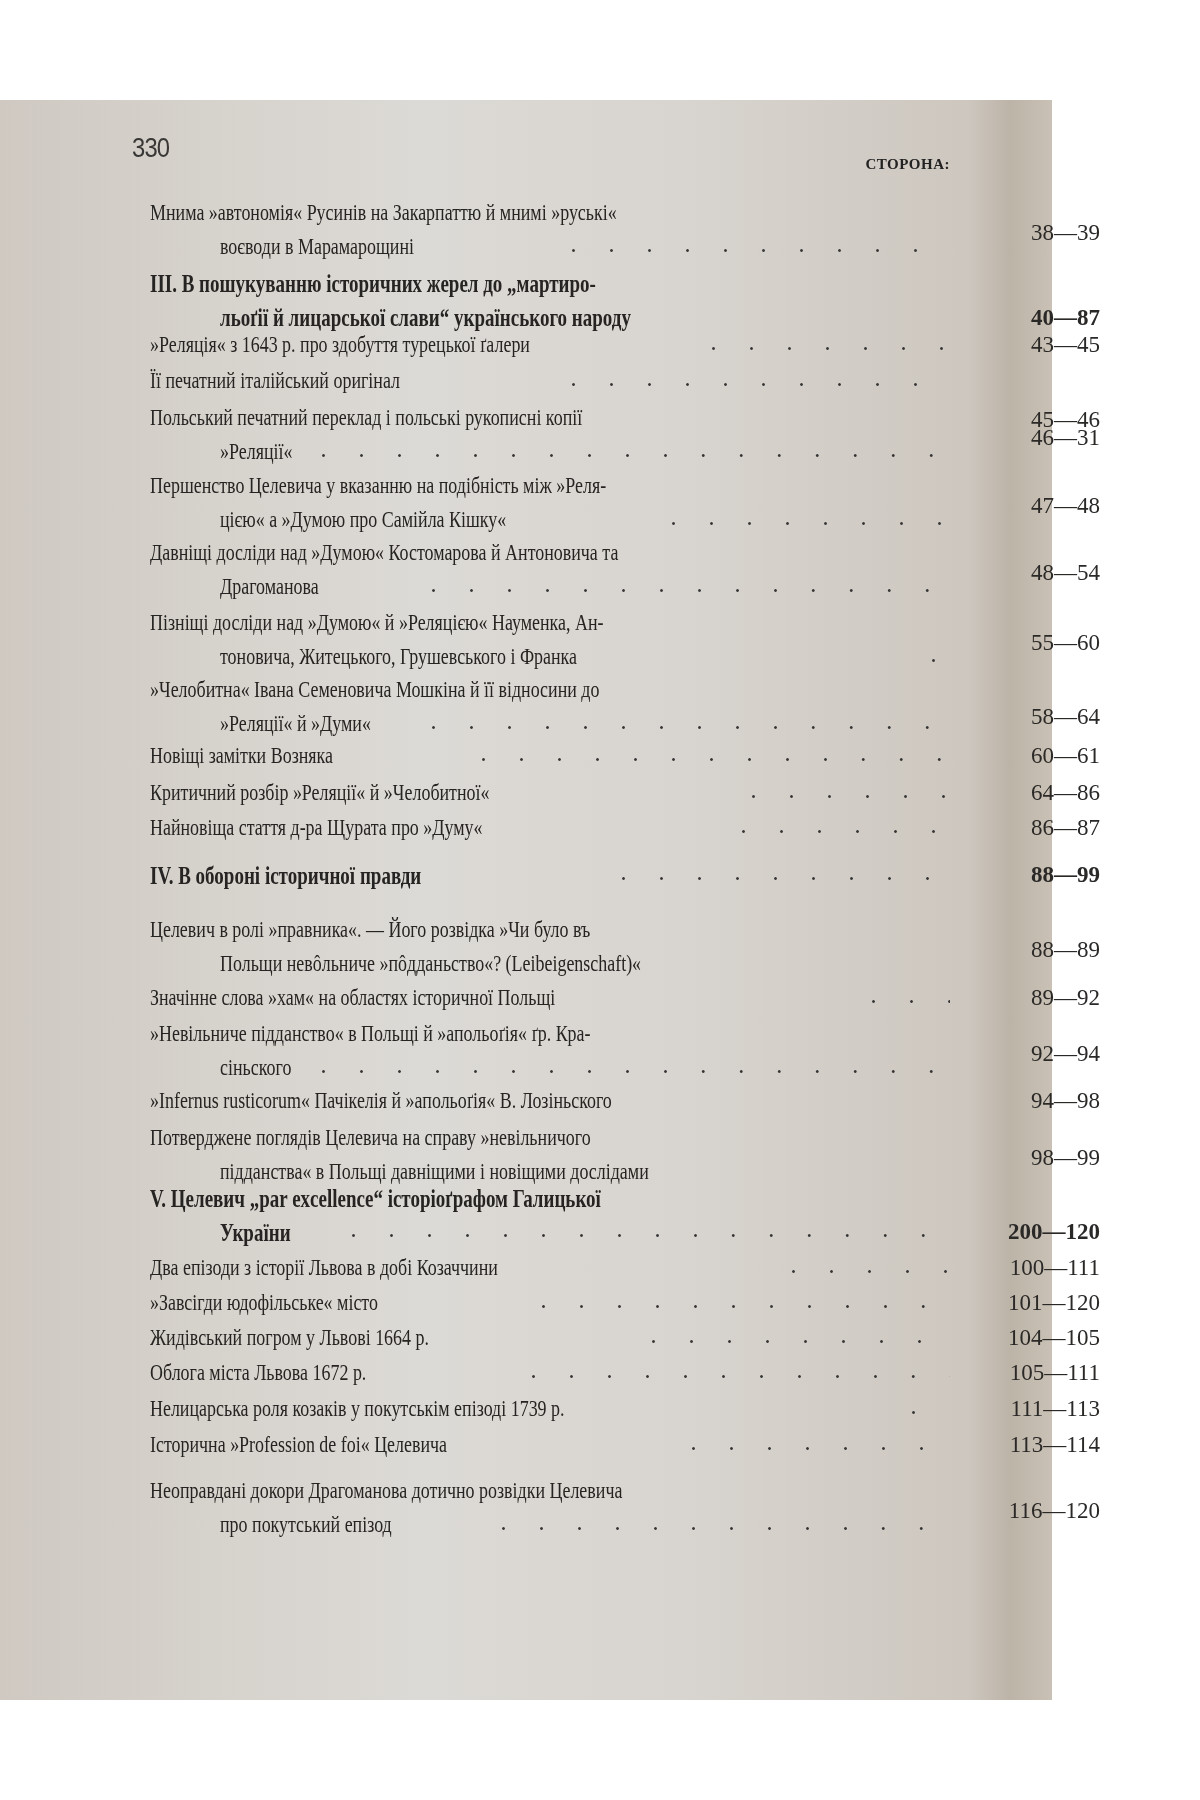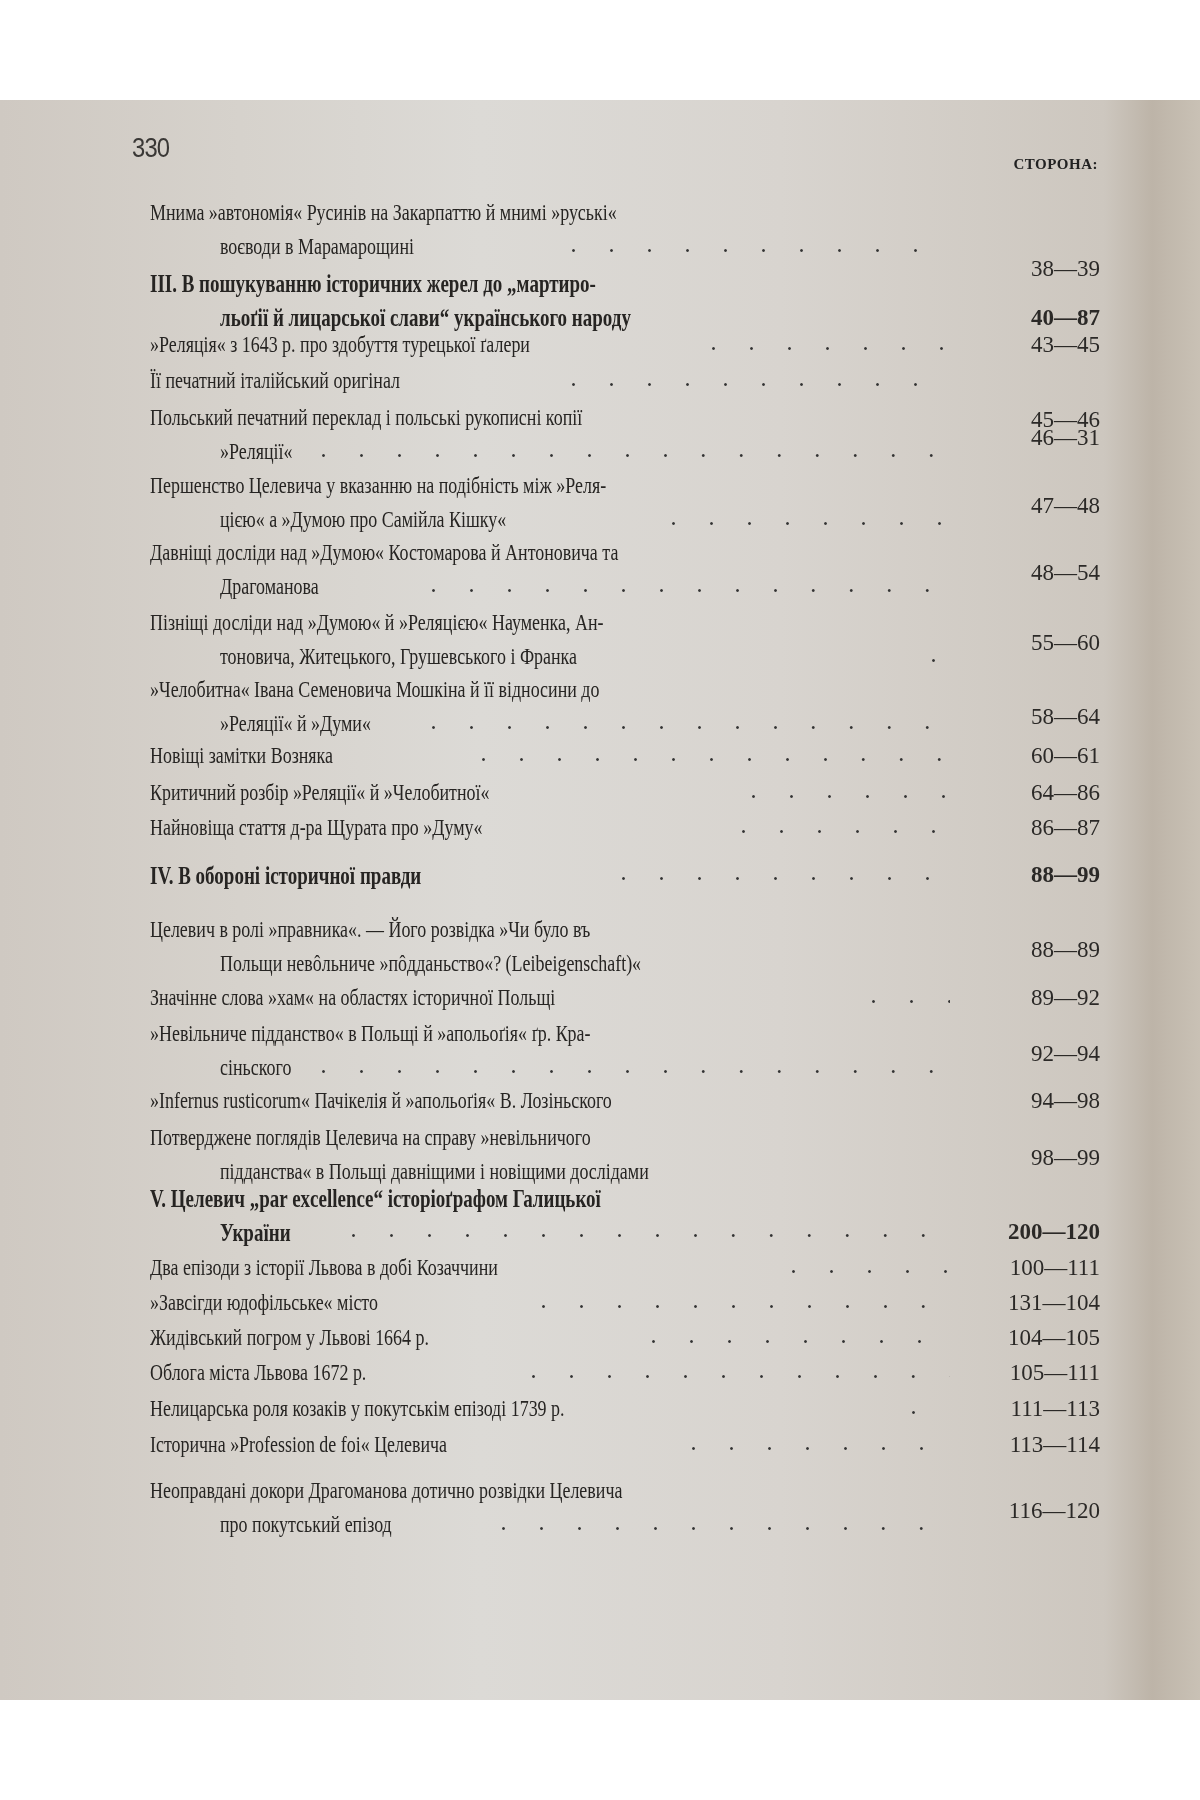--- a/index.html
+++ b/index.html
@@ -2,21 +2,21 @@
 <html><head>
 <meta charset="utf-8">
 <style>
   html, body { margin: 0; padding: 0; }
   body {
     width: 1200px; height: 1800px; background: #ffffff;
     position: relative; overflow: hidden;
     font-family: "DejaVu Serif", "Liberation Serif", serif;
   }
   .page {
-    position: absolute; left: 0; top: 100px; width: 1200px; height: 1600px;
+    position: absolute; left: 0; top: 100px; width: 1052px; height: 1600px;
     background: linear-gradient(90deg, #cfc9c2 0%, #d6d2cc 20%, #dcdad6 40%, #d8d4cf 65%, #cdc7bf 92%, #bdb4a8 96%, #c9c1b5 100%);
   }
   .page-number {
     position: absolute; left: 132px; top: 32px; font-size: 28px; color: #3a3836;
     font-family: "Liberation Sans", sans-serif; letter-spacing: -1px;
     transform: scaleX(0.85); transform-origin: left;
   }
   .col-header {
     position: absolute; right: 102px; top: 56px; font-size: 15px; font-weight: bold;
     color: #222; letter-spacing: 0.5px; font-family: "Liberation Serif", serif;
@@ -44,21 +44,21 @@
 <body>
 
 <div class="page">
   <div class="page-number">330</div>
   <div class="col-header">СТОРОНА:</div>
   <div class="toc" id="toc">
       <div class="entry item" style="top: 100px;">
         <div class="line" style="top: 0px;">Мнима »автономія« Русинів на Закарпаттю й мнимі »руські«</div>
         <div class="line indent" style="top: 34px;">воєводи в Марамарощині</div>
         <div class="dots" style="left: 420px; width: 380px; top: 32px;">. . . . . . . . . . . . . . . . . . . . . . . . . . . . . . . . . . . . . . . . . . . . . . . . . . . . . . . . . . . . </div>
-        <div class="pages" style="top: 20px; margin-top: 36px;">38—39</div>
+        <div class="pages" style="top: 20px;">38—39</div>
       </div>
       <div class="entry section" style="top: 170px;">
         <div class="line" style="top: 0px;">III. В пошукуванню історичних жерел до „мартиро-</div>
         <div class="line indent" style="top: 34px;">льоґії й лицарської слави“ українського народу</div>
         <div class="pages" style="top: 35px;">40—87</div>
       </div>
       <div class="entry item" style="top: 232px;">
         <div class="line" style="top: 0px;">»Реляція« з 1643 р. про здобуття турецької ґалери</div>
         <div class="dots" style="left: 560px; width: 240px; top: -2px;">. . . . . . . . . . . . . . . . . . . . . . . . . . . . . . . . . . . . . . . . . . . . . . . . . . . . . . . . . . . . </div>
         <div class="pages" style="top: 0px;">43—45</div>
@@ -150,21 +150,21 @@
         <div class="pages" style="top: 34px;">200—120</div>
       </div>
       <div class="entry item" style="top: 1155px;">
         <div class="line" style="top: 0px;">Два епізоди з історії Львова в добі Козаччини</div>
         <div class="dots" style="left: 640px; width: 160px; top: -2px;">. . . . . . . . . . . . . . . . . . . . . . . . . . . . . . . . . . . . . . . . . . . . . . . . . . . . . . . . . . . . </div>
         <div class="pages" style="top: 0px;">100—111</div>
       </div>
       <div class="entry item" style="top: 1190px;">
         <div class="line" style="top: 0px;">»Завсігди юдофільське« місто</div>
         <div class="dots" style="left: 390px; width: 410px; top: -2px;">. . . . . . . . . . . . . . . . . . . . . . . . . . . . . . . . . . . . . . . . . . . . . . . . . . . . . . . . . . . . </div>
-        <div class="pages" style="top: 0px;">131—104</div>
+        <div class="pages" style="top: 0px;">101—120</div>
       </div>
       <div class="entry item" style="top: 1225px;">
         <div class="line" style="top: 0px;">Жидівський погром у Львові 1664 р.</div>
         <div class="dots" style="left: 500px; width: 300px; top: -2px;">. . . . . . . . . . . . . . . . . . . . . . . . . . . . . . . . . . . . . . . . . . . . . . . . . . . . . . . . . . . . </div>
         <div class="pages" style="top: 0px;">104—105</div>
       </div>
       <div class="entry item" style="top: 1260px;">
         <div class="line" style="top: 0px;">Облога міста Львова 1672 р.</div>
         <div class="dots" style="left: 380px; width: 420px; top: -2px;">. . . . . . . . . . . . . . . . . . . . . . . . . . . . . . . . . . . . . . . . . . . . . . . . . . . . . . . . . . . . </div>
         <div class="pages" style="top: 0px;">105—111</div>

